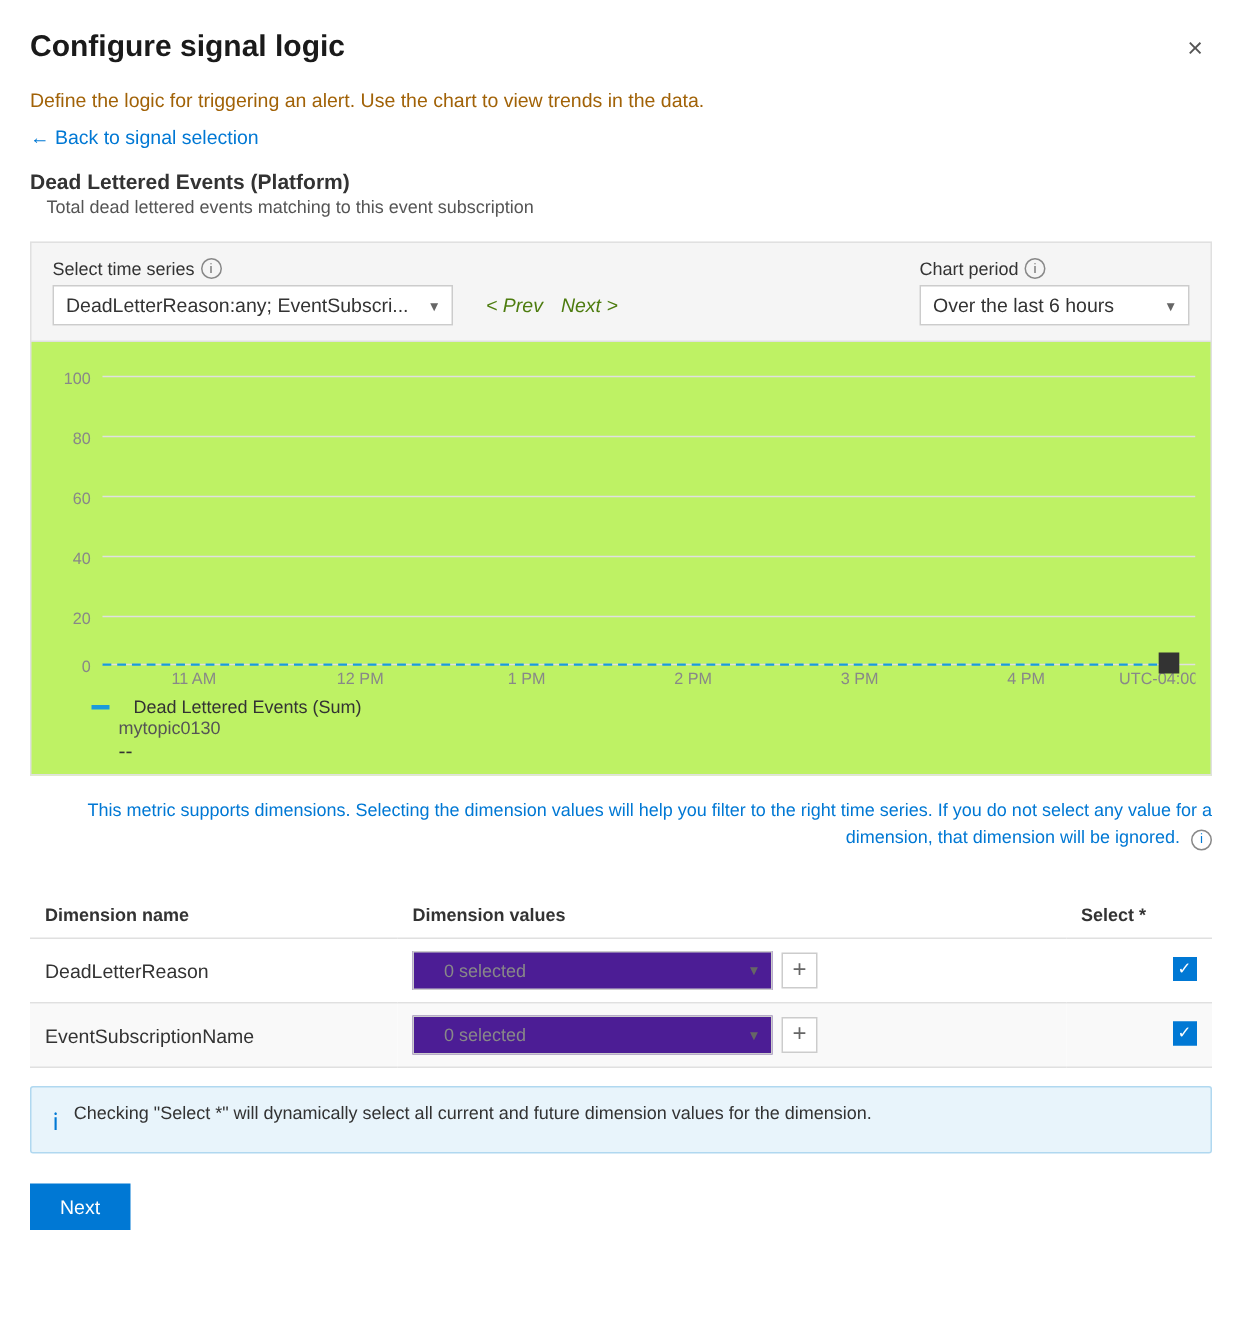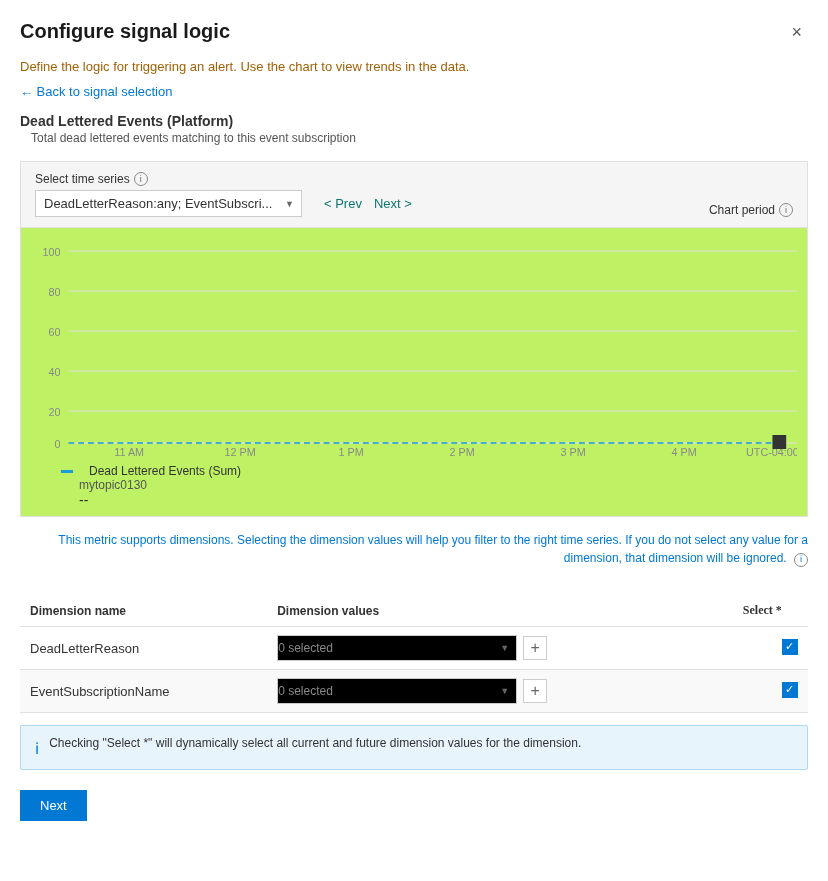--- a/index.html
+++ b/index.html
@@ -13,37 +13,37 @@
     .signal-name { font-size: 14px; font-weight: 600; margin-bottom: 2px; }
     .signal-desc { font-size: 12px; color: #555; margin-bottom: 16px; margin-left: 11px; }
     .chart-controls { background: #f5f5f5; border: 1px solid #e0e0e0; padding: 10px 14px; margin-bottom: 0; display: flex; align-items: flex-end; gap: 20px; }
     .control-group { display: flex; flex-direction: column; gap: 4px; }
     .control-label { font-size: 12px; font-weight: 500; display: flex; align-items: center; gap: 4px; }
     .info-icon { display: inline-flex; align-items: center; justify-content: center; width: 14px; height: 14px; border-radius: 50%; border: 1px solid #888; font-size: 9px; color: #666; cursor: help; }
     .select-dropdown { border: 1px solid #ccc; background: #fff; padding: 5px 28px 5px 8px; font-size: 13px; cursor: pointer; appearance: none; -webkit-appearance: none; position: relative; min-width: 200px; color: #333; }
     .dropdown-wrapper { position: relative; display: inline-block; }
     .dropdown-wrapper::after { content: '▼'; position: absolute; right: 8px; top: 50%; transform: translateY(-50%); font-size: 9px; color: #666; pointer-events: none; }
     .nav-btns { display: flex; align-items: flex-end; gap: 0; padding-bottom: 2px; }
-    .nav-btn { background: none; border: none; color: #0f766e; font-size: 13px; cursor: pointer; padding: 4px 6px; }
+    .nav-btn { background: none; border: none; color: #4d7c0f; font-size: 13px; cursor: pointer; padding: 4px 6px; font-style: italic; }
     .chart-area { border: 1px solid #e0e0e0; border-top: none; padding: 10px 10px 0 10px; margin-bottom: 14px; background: #bef264; }
     .chart-svg-container { width: 100%; height: 220px; position: relative; }
     .chart-legend { padding: 6px 0 8px 30px; }
     .legend-item { display: flex; align-items: center; gap: 16px; }
     .legend-color { width: 12px; height: 3px; background: #1a9bdc; }
     .legend-text { font-size: 12px; color: #333; }
     .legend-sub { font-size: 12px; color: #555; padding-left: 18px; }
     .legend-dash { font-size: 14px; color: #333; padding-left: 18px; }
     .dimensions-info { font-size: 12px; color: #333; margin-bottom: 28px; line-height: 1.5; text-align: right; }
     .dimensions-info span { color: #0078d4; }
     .dimensions-table { width: 100%; border-collapse: collapse; margin-bottom: 12px; }
     .dimensions-table th { font-size: 12px; font-weight: 600; color: #333; padding: 8px 10px; background: #fff; border-bottom: 1px solid #e0e0e0; text-align: left; }
     .dimensions-table td { padding: 8px 10px; border-bottom: 1px solid #e0e0e0; font-size: 13px; vertical-align: middle; }
     .dim-row-alt { background: #f9f9f9; }
     .dim-select { display: flex; align-items: center; gap: 6px; }
-    .dim-dropdown { border: 1px solid #ccc; background: #000000; padding: 5px 28px 5px 0; font-size: 12px; cursor: pointer; appearance: none; -webkit-appearance: none; color: #888; min-width: 240px; }
+    .dim-dropdown { border: 1px solid #ccc; background: #4c1d95; padding: 5px 28px 5px 20px; font-size: 12px; cursor: pointer; appearance: none; -webkit-appearance: none; color: #888; min-width: 240px; }
     .dim-dropdown-wrapper { position: relative; display: inline-block; }
     .dim-dropdown-wrapper::after { content: '▼'; position: absolute; right: 8px; top: 50%; transform: translateY(-50%); font-size: 9px; color: #666; pointer-events: none; }
     .add-btn { width: 24px; height: 24px; border: 1px solid #ccc; background: #fff; cursor: pointer; display: flex; align-items: center; justify-content: center; font-size: 16px; color: #666; }
     .checkbox-checked { display: inline-block; width: 16px; height: 16px; background: #0078d4; border: 1px solid #0078d4; position: relative; cursor: pointer; }
     .checkbox-checked::after { content: '✓'; color: #fff; font-size: 11px; position: absolute; top: 0px; left: 2px; }
     .info-box { background: #e8f4fb; border: 1px solid #b0d8f0; padding: 10px 14px; display: flex; align-items: flex-start; gap: 10px; margin-bottom: 20px; border-radius: 2px; }
     .info-box-icon { color: #0078d4; font-size: 16px; flex-shrink: 0; margin-top: 1px; }
     .info-box-text { font-size: 12px; color: #333; }
     .done-btn { background: #0078d4; color: #fff; border: none; padding: 8px 20px; font-size: 13px; font-weight: 500; cursor: pointer; }
     .chart-controls-row { display: flex; justify-content: space-between; align-items: flex-end; width: 100%; }
@@ -85,20 +85,25 @@
           <button class="nav-btn">&lt; Prev</button>
           <button class="nav-btn">Next &gt;</button>
         </div>
       </div>
       <div class="right-controls">
         <div class="control-group">
           <div class="control-label">
             <span>Chart period</span>
             <span class="info-icon">i</span>
           </div>
+          <div class="dropdown-wrapper">
+            <select class="select-dropdown" style="min-width:180px;">
+              <option>Over the last 6 hours</option>
+            </select>
+          </div>
         </div>
       </div>
     </div>
   </div>
 
   
   <div class="chart-area">
     <div class="chart-svg-container">
       <svg width="100%" height="220" viewBox="0 0 780 220" preserveAspectRatio="none">
 
@@ -144,21 +149,21 @@
     <span>This metric supports dimensions. Selecting the dimension values will help you filter to the right time series. If you do not select any value for a dimension, that dimension will be ignored.</span>
     <span class="info-icon" style="margin-left:4px;">i</span>
   </p>
 
   
   <table class="dimensions-table">
     <thead>
       <tr>
         <th>Dimension name</th>
         <th>Dimension values</th>
-        <th style="text-align:center;font-family:Liberation Serif, serif;">Select *</th>
+        <th style="text-align:left;">Select *</th>
       </tr>
     </thead>
     <tbody>
       <tr>
         <td>DeadLetterReason</td>
         <td>
           <div class="dim-select">
             <div class="dim-dropdown-wrapper">
               <select class="dim-dropdown">
                 <option>0 selected</option>

